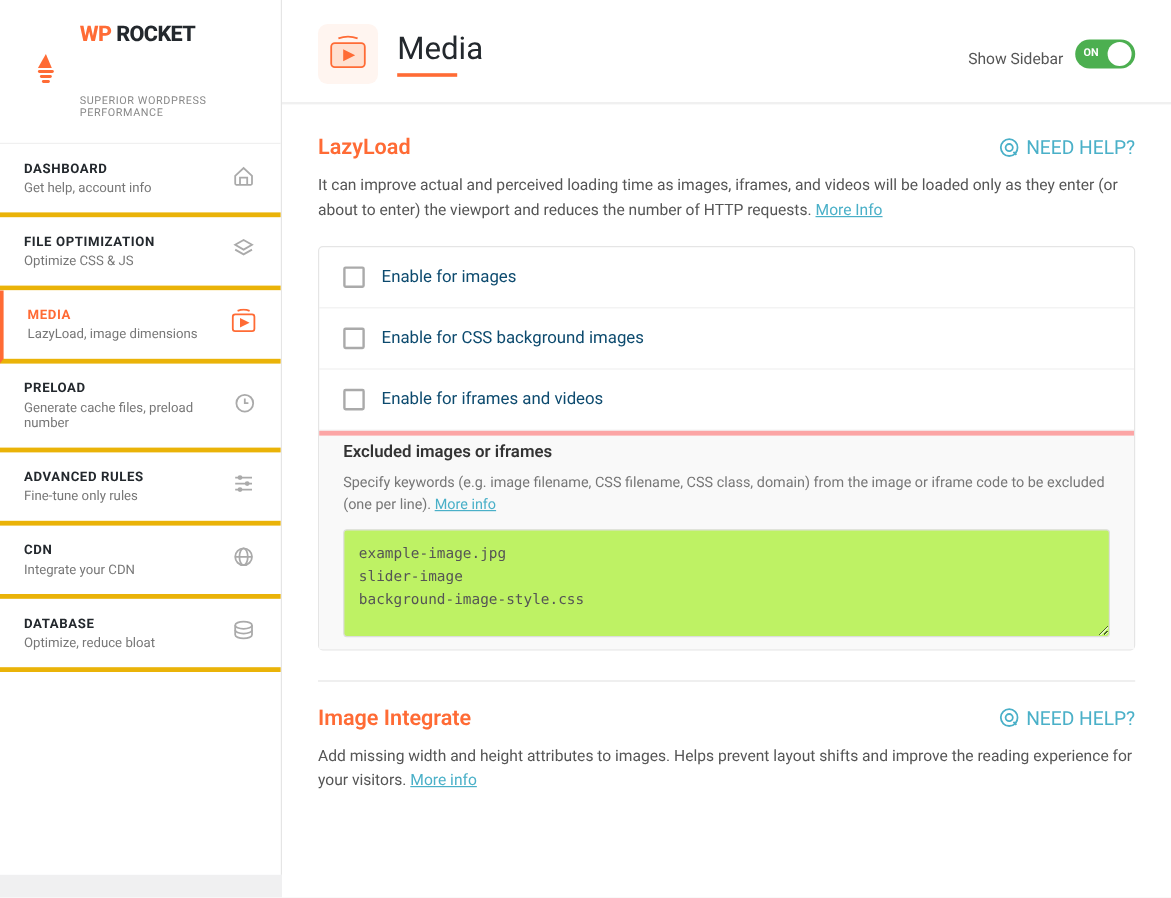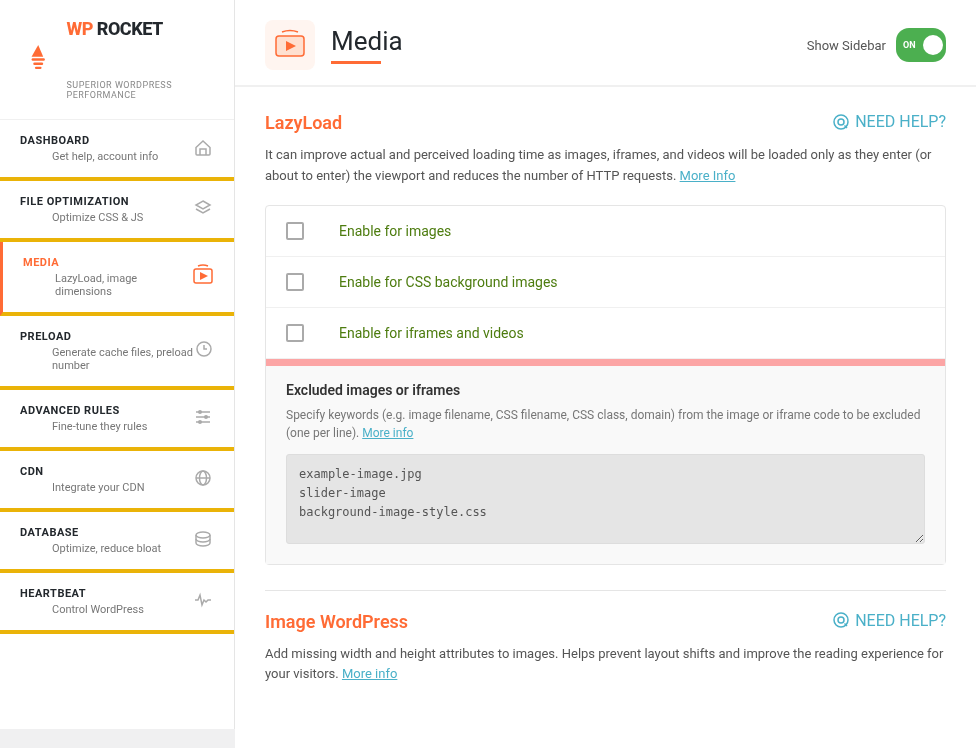--- a/index.html
+++ b/index.html
@@ -63,21 +63,20 @@
       text-transform: uppercase;
       letter-spacing: 0.5px;
       margin-bottom: 3px;
     }
 
     .nav-item.active .nav-item-title { color: #ff6b35; }
 
     .nav-item-subtitle {
       font-size: 11px;
       color: #777;
-      margin-left: 32px;
     }
 
     .nav-icon {
       color: #aaa;
       font-size: 18px;
       width: 22px;
       text-align: center;
     }
 
     .nav-item.active .nav-icon { color: #ff6b35; }
@@ -126,29 +125,29 @@
 
     .page-title-underline {
       height: 3px;
       background: #ff6b35;
       width: 50px;
       margin-top: 5px;
     }
 
     .show-sidebar {
       display: flex;
-      align-items: center;
+      align-items: flex-end;
       gap: 10px;
       font-size: 13px;
       color: #555;
     }
 
     .toggle {
       width: 50px;
-      height: 34px;
+      height: 24px;
       background: #4caf50;
       border-radius: 13px;
       display: flex;
       align-items: center;
       padding: 3px;
       cursor: pointer;
       position: relative;
       text-decoration: underline;
     }
 
@@ -169,21 +168,21 @@
     }
 
     
     .content {
       padding: 25px 30px;
       flex: 1;
     }
 
     .section-header {
       display: flex;
-      align-items: flex-start;
+      align-items: center;
       justify-content: space-between;
       margin-bottom: 12px;
     }
 
     .section-title {
       font-size: 18px;
       font-weight: 600;
       color: #ff6b35;
     }
 
@@ -230,29 +229,28 @@
       height: 18px;
       border: 2px solid #aaa;
       border-radius: 2px;
       background: #fff;
       cursor: pointer;
       flex-shrink: 0;
     }
 
     .option-label {
       font-size: 14px;
-      color: #4d7c0f;
+      color: #0c4a6e;
       cursor: pointer;
-      margin-left: 21px;
     }
 
     .excluded-section {
       background: #f9f9f9;
-      border-top: 7px solid #fca5a5;
-      padding: 16px 20px;
+      border-top: 4px solid #fca5a5;
+      padding: 6px 20px;
     }
 
     .excluded-title {
       font-size: 14px;
       font-weight: 600;
       color: #333;
       margin-bottom: 8px;
     }
 
     .excluded-desc {
@@ -267,21 +265,21 @@
     .excluded-textarea {
       width: 100%;
       height: 90px;
       border: 1px solid #ddd;
       border-radius: 3px;
       padding: 10px 12px;
       font-size: 12px;
       color: #555;
       font-family: monospace;
       resize: vertical;
-      background: #e5e5e5;
+      background: #bef264;
       line-height: 1.6;
     }
 
     .divider {
       height: 1px;
       background: #e5e5e5;
       margin: 10px 0 20px 0;
     }
   </style>
 </head>
@@ -352,21 +350,21 @@
       <svg width="20" height="20" viewBox="0 0 20 20" fill="none">
           <circle cx="10" cy="10" r="7" stroke="#aaa" stroke-width="1.5" fill="none"></circle>
           <polyline points="10,6 10,10 13,10" stroke="#aaa" stroke-width="1.5"></polyline>
         </svg>
     </div>
   </div>
 
   <div class="nav-item">
     <div class="nav-item-text">
       <div class="nav-item-title">ADVANCED RULES</div>
-      <div class="nav-item-subtitle">Fine-tune they rules</div>
+      <div class="nav-item-subtitle">Fine-tune only rules</div>
     </div>
     <div class="nav-icon">
       <svg width="20" height="20" viewBox="0 0 20 20" fill="none">
           <line x1="3" y1="5" x2="17" y2="5" stroke="#aaa" stroke-width="1.5"></line>
           <line x1="3" y1="10" x2="17" y2="10" stroke="#aaa" stroke-width="1.5"></line>
           <line x1="3" y1="15" x2="17" y2="15" stroke="#aaa" stroke-width="1.5"></line>
           <circle cx="7" cy="5" r="2" fill="#aaa"></circle>
           <circle cx="13" cy="10" r="2" fill="#aaa"></circle>
           <circle cx="7" cy="15" r="2" fill="#aaa"></circle>
         </svg>
@@ -394,31 +392,20 @@
     </div>
     <div class="nav-icon">
       <svg width="20" height="20" viewBox="0 0 20 20" fill="none">
           <ellipse cx="10" cy="6" rx="7" ry="3" stroke="#aaa" stroke-width="1.5" fill="none"></ellipse>
           <path d="M3 6v4c0 1.66 3.13 3 7 3s7-1.34 7-3V6" stroke="#aaa" stroke-width="1.5"></path>
           <path d="M3 10v4c0 1.66 3.13 3 7 3s7-1.34 7-3v-4" stroke="#aaa" stroke-width="1.5"></path>
         </svg>
     </div>
   </div>
 
-  <div class="nav-item">
-    <div class="nav-item-text">
-      <div class="nav-item-title">HEARTBEAT</div>
-      <div class="nav-item-subtitle">Control WordPress</div>
-    </div>
-    <div class="nav-icon">
-      <svg width="20" height="20" viewBox="0 0 20 20" fill="none">
-          <polyline points="2,10 5,10 7,5 9,15 11,10 13,12 15,10 18,10" stroke="#aaa" stroke-width="1.5" fill="none"></polyline>
-        </svg>
-    </div>
-  </div>
 </div>
 
 <div class="main">
 
   <div class="page-header">
     <div class="page-header-left">
       <div class="page-header-icon">
         <svg width="32" height="32" viewBox="0 0 32 32" fill="none">
             <rect x="2" y="7" width="28" height="20" rx="3" fill="#ffe0d0" stroke="#ff6b35" stroke-width="1.5"></rect>
             <polygon points="12,12 22,17 12,22" fill="#ff6b35"></polygon>
@@ -482,21 +469,21 @@
 slider-image
 background-image-style.css" style="">example-image.jpg
 slider-image
 background-image-style.css</textarea>
       </div>
     </div>
 
     <div class="divider"></div>
 
     <div class="section-header">
-      <div class="section-title">Image WordPress</div>
+      <div class="section-title">Image Integrate</div>
       <a class="need-help">
         <svg width="16" height="16" viewBox="0 0 16 16" fill="none">
             <circle cx="8" cy="8" r="7" stroke="#4ab0c8" stroke-width="1.5"></circle>
             <circle cx="8" cy="8" r="3" stroke="#4ab0c8" stroke-width="1.5" fill="none"></circle>
             <line x1="11.5" y1="11.5" x2="14" y2="14" stroke="#4ab0c8" stroke-width="1.5"></line>
           </svg>
         <span>NEED HELP?</span>
       </a>
     </div>
 

